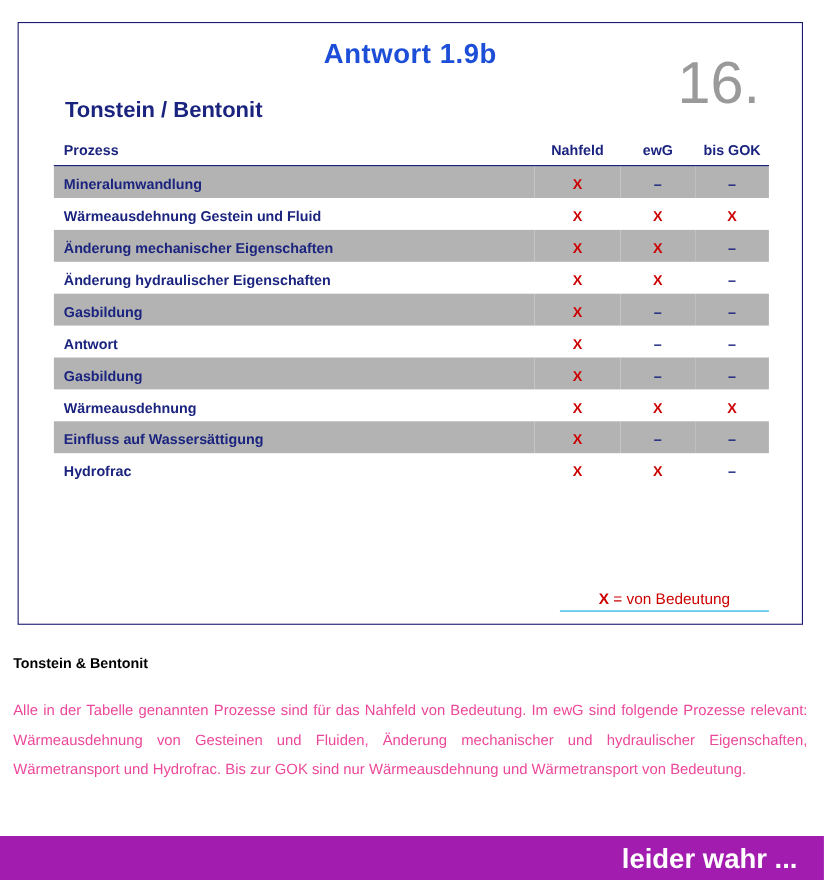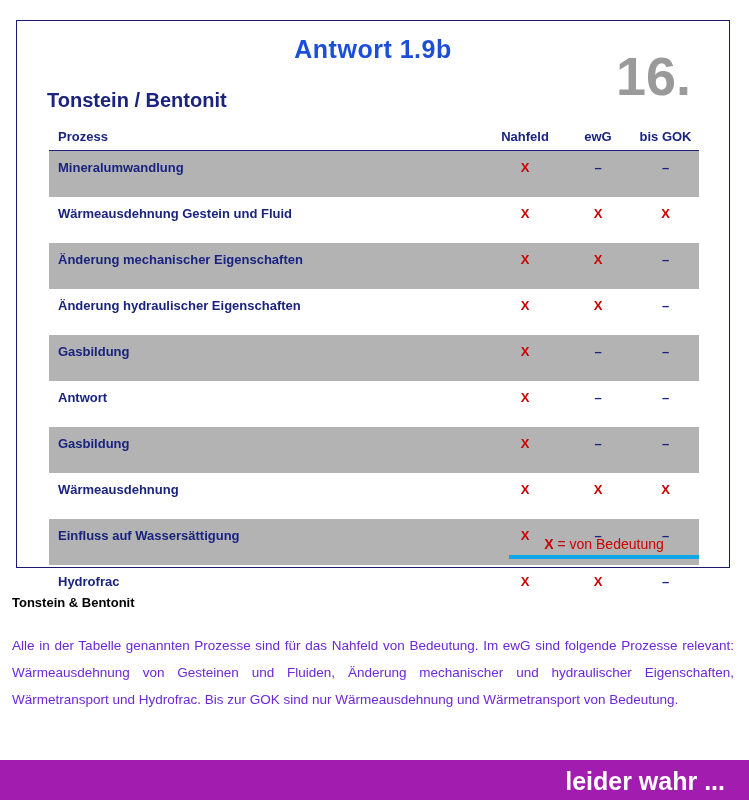--- a/index.html
+++ b/index.html
@@ -37,27 +37,27 @@
     color: #1d4ed8;
     letter-spacing: 0.5px;
   }
 
   .slide-number {
     position: absolute;
     right: 38px;
     top: 28px;
     font-size: 54px;
     color: #9a9a9a;
-    font-weight: bold;
+    font-weight: normal;
     line-height: 1;
   }
 
   .section-title {
     position: absolute;
-    left: 30px;
+    left: 42px;
     top: 68px;
     font-size: 20px;
     font-weight: bold;
     color: #1a237e;
   }
 
   table.matrix {
     position: absolute;
     left: 32px;
     top: 103px;
@@ -74,21 +74,21 @@
     padding: 5px 0 6px 0;
     border-bottom: 1px solid #1a237e;
   }
   table.matrix th.process-head {
     text-align: left;
     padding-left: 9px;
   }
 
   table.matrix td {
     font-size: 13px;
-    padding: 9px 0 22px 0;
+    padding: 9px 0 5px 0;
     height: 15px;
   }
   table.matrix td.process {
     text-align: left;
     padding-left: 9px;
     color: #1a237e;
     font-weight: bold;
   }
   table.matrix td.mark {
     text-align: center;
@@ -102,21 +102,21 @@
   }
   table.matrix tr.shaded td {
     background: #b3b3b3;
   }
 
   .legend {
     position: absolute;
     left: 492px;
     top: 515px;
     width: 190px;
-    border-bottom: 4px solid #0ea5e9;
+    border-bottom: 1px solid #0ea5e9;
     padding-bottom: 3px;
     font-size: 14px;
     color: #cc0000;
     font-weight: bold;
     text-align: center;
   }
   .legend .eq {
     font-weight: normal;
   }
 
@@ -129,21 +129,21 @@
     color: #000000;
     text-align: right;
   }
 
   .body-text {
     position: absolute;
     left: 12px;
     top: 632px;
     width: 722px;
     font-size: 13.5px;
-    color: #6d28d9;
+    color: #ec4899;
     text-align: justify;
     line-height: 2.0;
   }
 
   .footer-bar {
     position: absolute;
     left: 0;
     bottom: 0;
     width: 749px;
     height: 40px;

